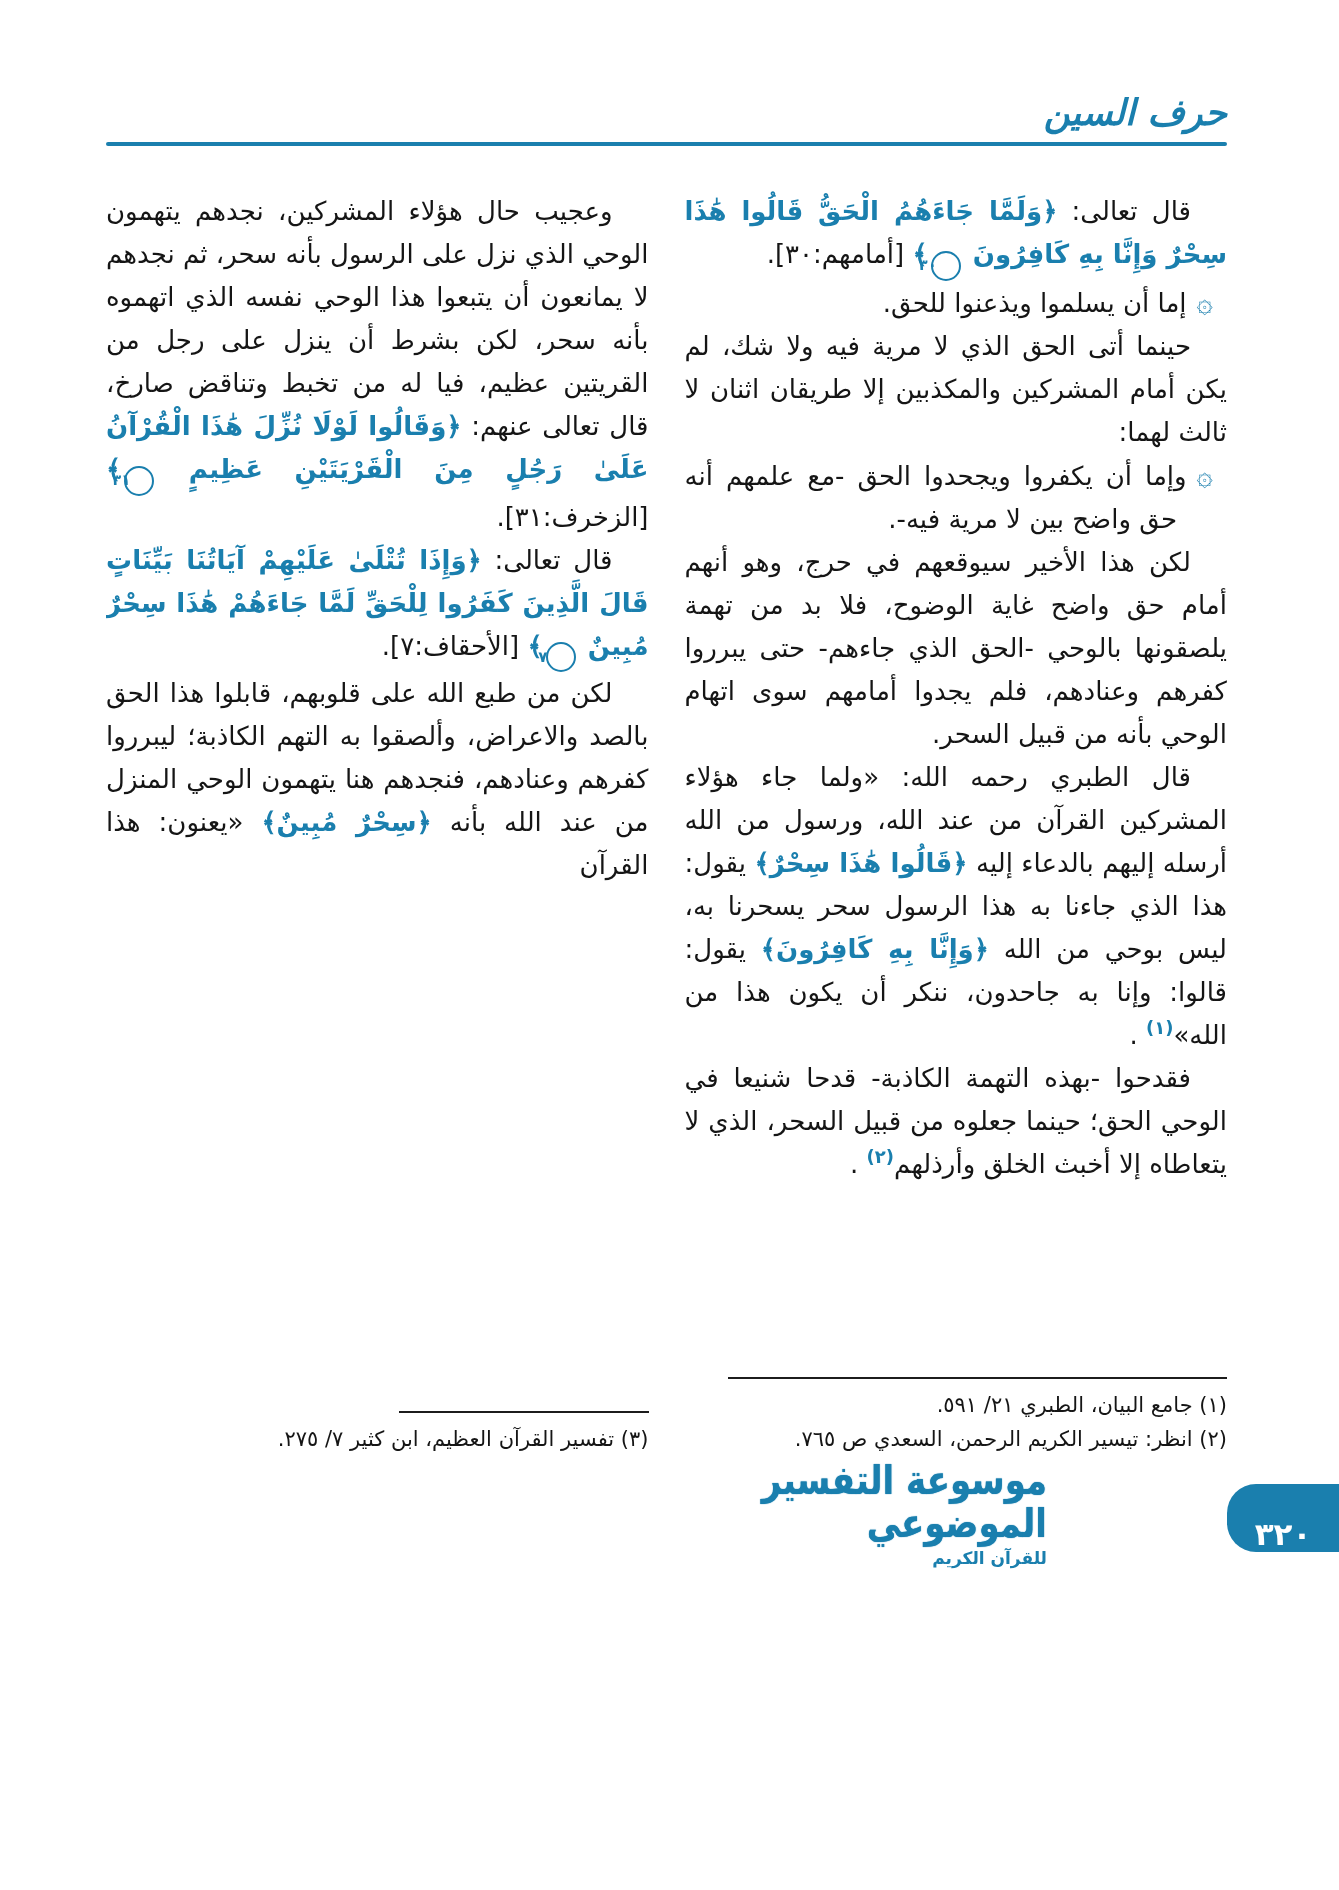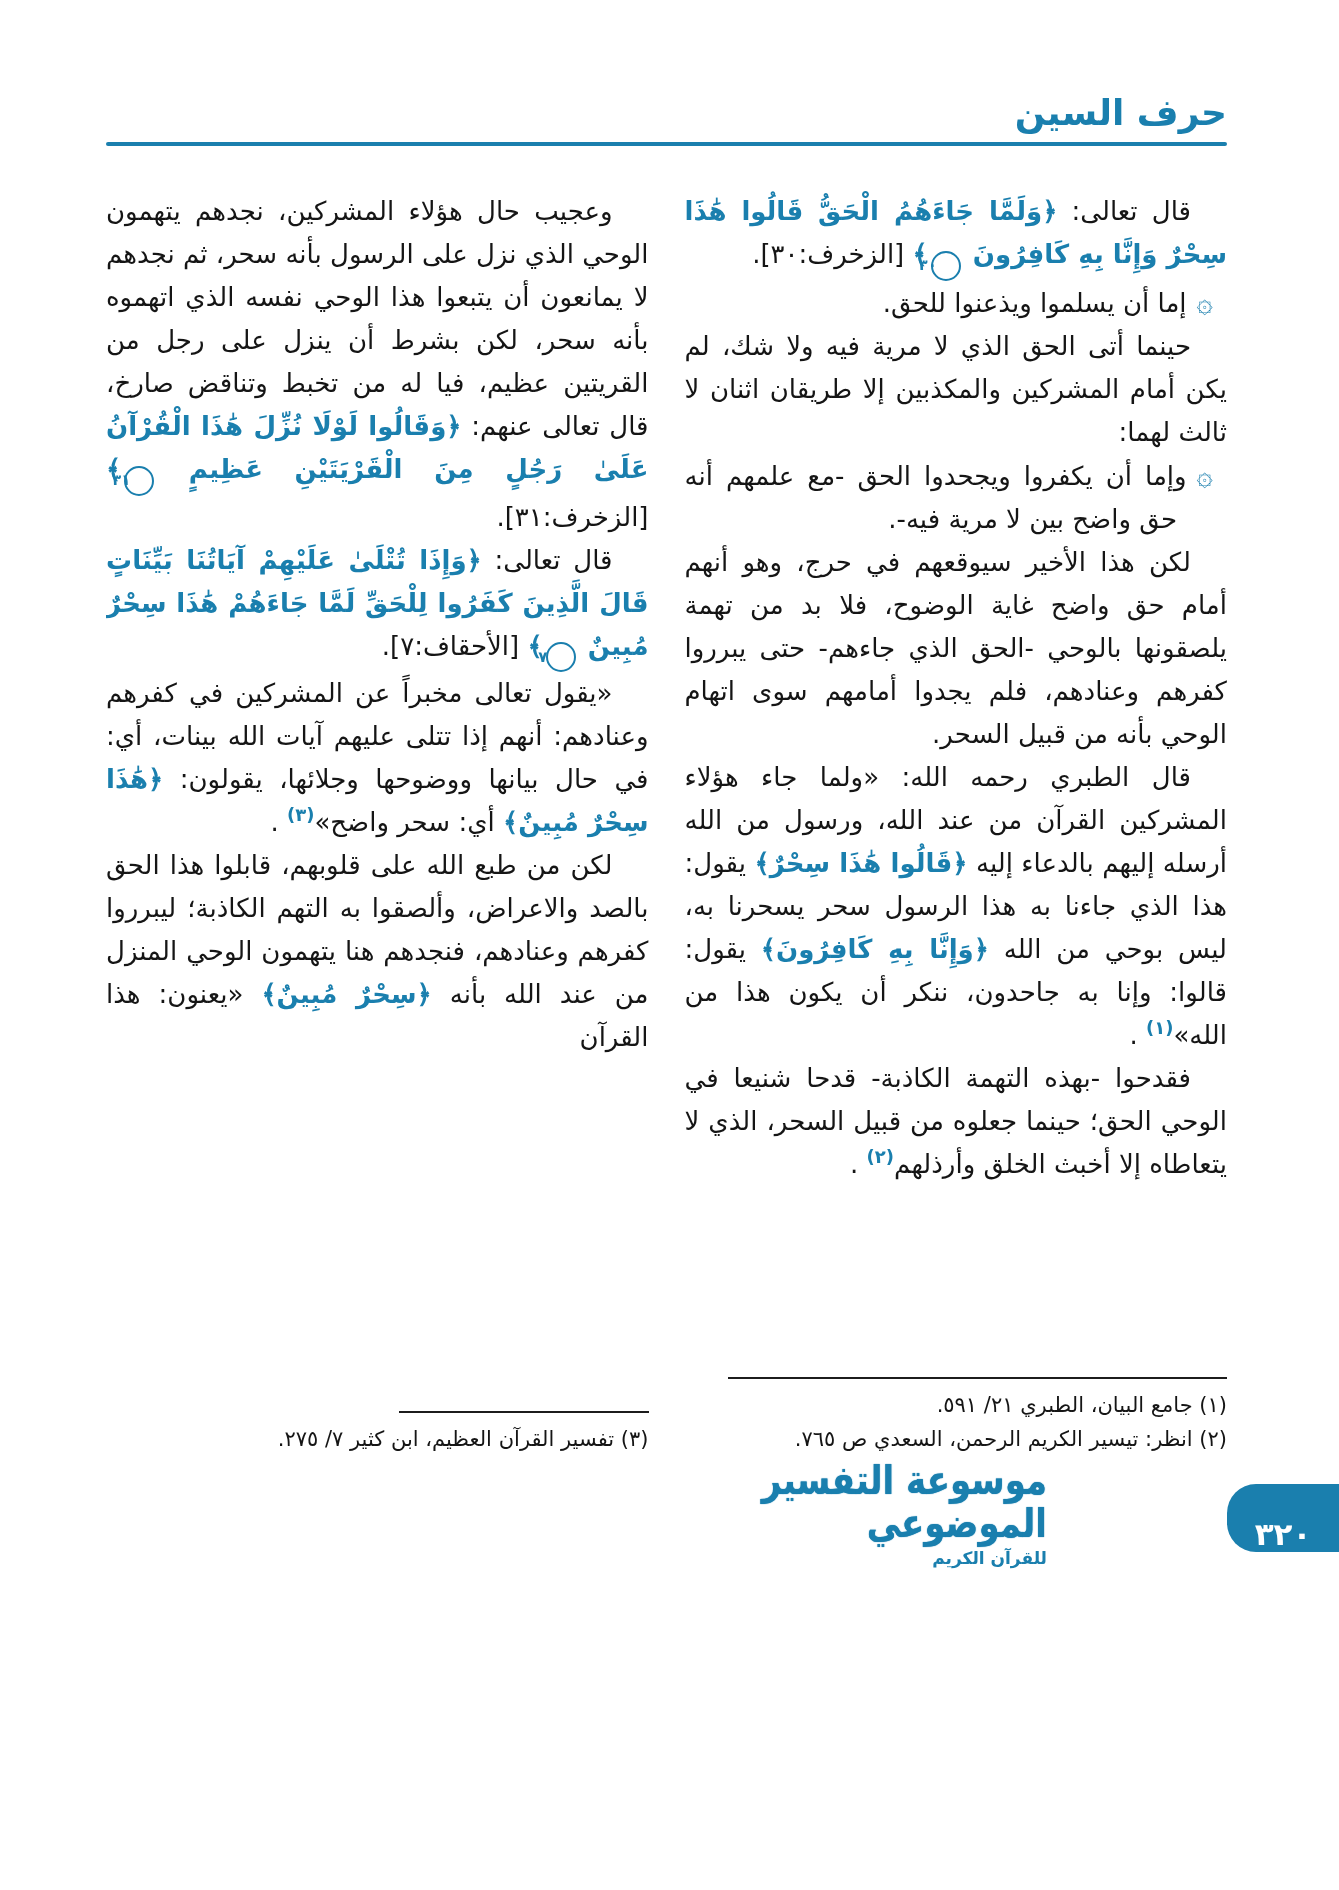--- a/index.html
+++ b/index.html
@@ -19,20 +19,21 @@
 
   
   .page-header { position: absolute; top: 92px; right: 112px; left: 106px; }
   .header-title {
     margin: 0;
     text-align: right;
     color: var(--accent);
     font-size: 36px;
     font-weight: bold;
     line-height: 1.15;
+    font-style: italic;
   }
   .header-rule {
     margin-top: 9px;
     height: 4px;
     background: var(--accent);
     border-radius: 2px;
   }
 
   
   .columns {
@@ -128,42 +129,41 @@
 
   <header class="page-header">
     <h1 class="header-title">حرف السين</h1>
     <div class="header-rule"></div>
   </header>
 
   <main class="columns">
 
     <section class="col">
       <div class="col-body" id="col-right-body">
-          <p class="para indent"><span class="t">قال تعالى: </span><span class="verse">﴿وَلَمَّا جَاءَهُمُ الْحَقُّ قَالُوا هَٰذَا سِحْرٌ وَإِنَّا بِهِ كَافِرُونَ </span><span class="ayah">٣٠</span><span class="verse">﴾</span><span class="ref"> [الزخرف:٣٠].</span></p>
+          <p class="para indent"><span class="t">قال تعالى: </span><span class="verse">﴿وَلَمَّا جَاءَهُمُ الْحَقُّ قَالُوا هَٰذَا سِحْرٌ وَإِنَّا بِهِ كَافِرُونَ </span><span class="ayah">٣٠</span><span class="verse">﴾</span><span class="ref"> [أمامهم:٣٠].</span></p>
           <p class="para bullet"><span class="bullet-marker">۞</span><span class="t">إما أن يسلموا ويذعنوا للحق.</span></p>
           <p class="para indent"><span class="t">حينما أتى الحق الذي لا مرية فيه ولا شك، لم يكن أمام المشركين والمكذبين إلا طريقان اثنان لا ثالث لهما:</span></p>
           <p class="para bullet"><span class="bullet-marker">۞</span><span class="t">وإما أن يكفروا ويجحدوا الحق -مع علمهم أنه حق واضح بين لا مرية فيه-.</span></p>
           <p class="para indent"><span class="t">لكن هذا الأخير سيوقعهم في حرج، وهو أنهم أمام حق واضح غاية الوضوح، فلا بد من تهمة يلصقونها بالوحي -الحق الذي جاءهم- حتى يبرروا كفرهم وعنادهم، فلم يجدوا أمامهم سوى اتهام الوحي بأنه من قبيل السحر.</span></p>
           <p class="para indent"><span class="t">قال الطبري رحمه الله: «ولما جاء هؤلاء المشركين القرآن من عند الله، ورسول من الله أرسله إليهم بالدعاء إليه </span><span class="verse">﴿قَالُوا هَٰذَا سِحْرٌ﴾</span><span class="t"> يقول: هذا الذي جاءنا به هذا الرسول سحر يسحرنا به، ليس بوحي من الله </span><span class="verse">﴿وَإِنَّا بِهِ كَافِرُونَ﴾</span><span class="t"> يقول: قالوا: وإنا به جاحدون، ننكر أن يكون هذا من الله»</span><span class="fnref">(١)</span><span class="t"> .</span></p>
           <p class="para indent"><span class="t">فقدحوا -بهذه التهمة الكاذبة- قدحا شنيعا في الوحي الحق؛ حينما جعلوه من قبيل السحر، الذي لا يتعاطاه إلا أخبث الخلق وأرذلهم</span><span class="fnref">(٢)</span><span class="t"> .</span></p>
         </div>
       <div class="footnotes">
         <div class="fn-rule full"></div>
         <div id="col-right-fns">
             <div class="fn">(١) جامع البيان، الطبري ٢١/ ٥٩١.</div>
             <div class="fn">(٢) انظر: تيسير الكريم الرحمن، السعدي ص ٧٦٥.</div>
           </div>
       </div>
     </section>
 
     <section class="col">
       <div class="col-body" id="col-left-body">
           <p class="para indent"><span class="t">وعجيب حال هؤلاء المشركين، نجدهم يتهمون الوحي الذي نزل على الرسول بأنه سحر، ثم نجدهم لا يمانعون أن يتبعوا هذا الوحي نفسه الذي اتهموه بأنه سحر، لكن بشرط أن ينزل على رجل من القريتين عظيم، فيا له من تخبط وتناقض صارخ، قال تعالى عنهم: </span><span class="verse">﴿وَقَالُوا لَوْلَا نُزِّلَ هَٰذَا الْقُرْآنُ عَلَىٰ رَجُلٍ مِنَ الْقَرْيَتَيْنِ عَظِيمٍ </span><span class="ayah">٣١</span><span class="verse">﴾</span><span class="ref"> [الزخرف:٣١].</span></p>
           <p class="para indent"><span class="t">قال تعالى: </span><span class="verse">﴿وَإِذَا تُتْلَىٰ عَلَيْهِمْ آيَاتُنَا بَيِّنَاتٍ قَالَ الَّذِينَ كَفَرُوا لِلْحَقِّ لَمَّا جَاءَهُمْ هَٰذَا سِحْرٌ مُبِينٌ </span><span class="ayah">٧</span><span class="verse">﴾</span><span class="ref"> [الأحقاف:٧].</span></p>
-          <p class="para indent"><span class="t">«يقول تعالى مخبراً عن المشركين في كفرهم وعنادهم: أنهم إذا تتلى عليهم آيات الله بينات، أي: في حال بيانها ووضوحها وجلائها، يقولون: </span><span class="verse">﴿هَٰذَا سِحْرٌ مُبِينٌ﴾</span><span class="t"> أي: سحر واضح»</span><span class="fnref">(٣)</span><span class="t"> .</span></p>
           <p class="para indent"><span class="t">لكن من طبع الله على قلوبهم، قابلوا هذا الحق بالصد والاعراض، وألصقوا به التهم الكاذبة؛ ليبرروا كفرهم وعنادهم، فنجدهم هنا يتهمون الوحي المنزل من عند الله بأنه </span><span class="verse">﴿سِحْرٌ مُبِينٌ﴾</span><span class="t"> «يعنون: هذا القرآن</span></p>
         </div>
       <div class="footnotes">
         <div class="fn-rule half"></div>
         <div id="col-left-fns">
             <div class="fn">(٣) تفسير القرآن العظيم، ابن كثير ٧/ ٢٧٥.</div>
           </div>
       </div>
     </section>
 

